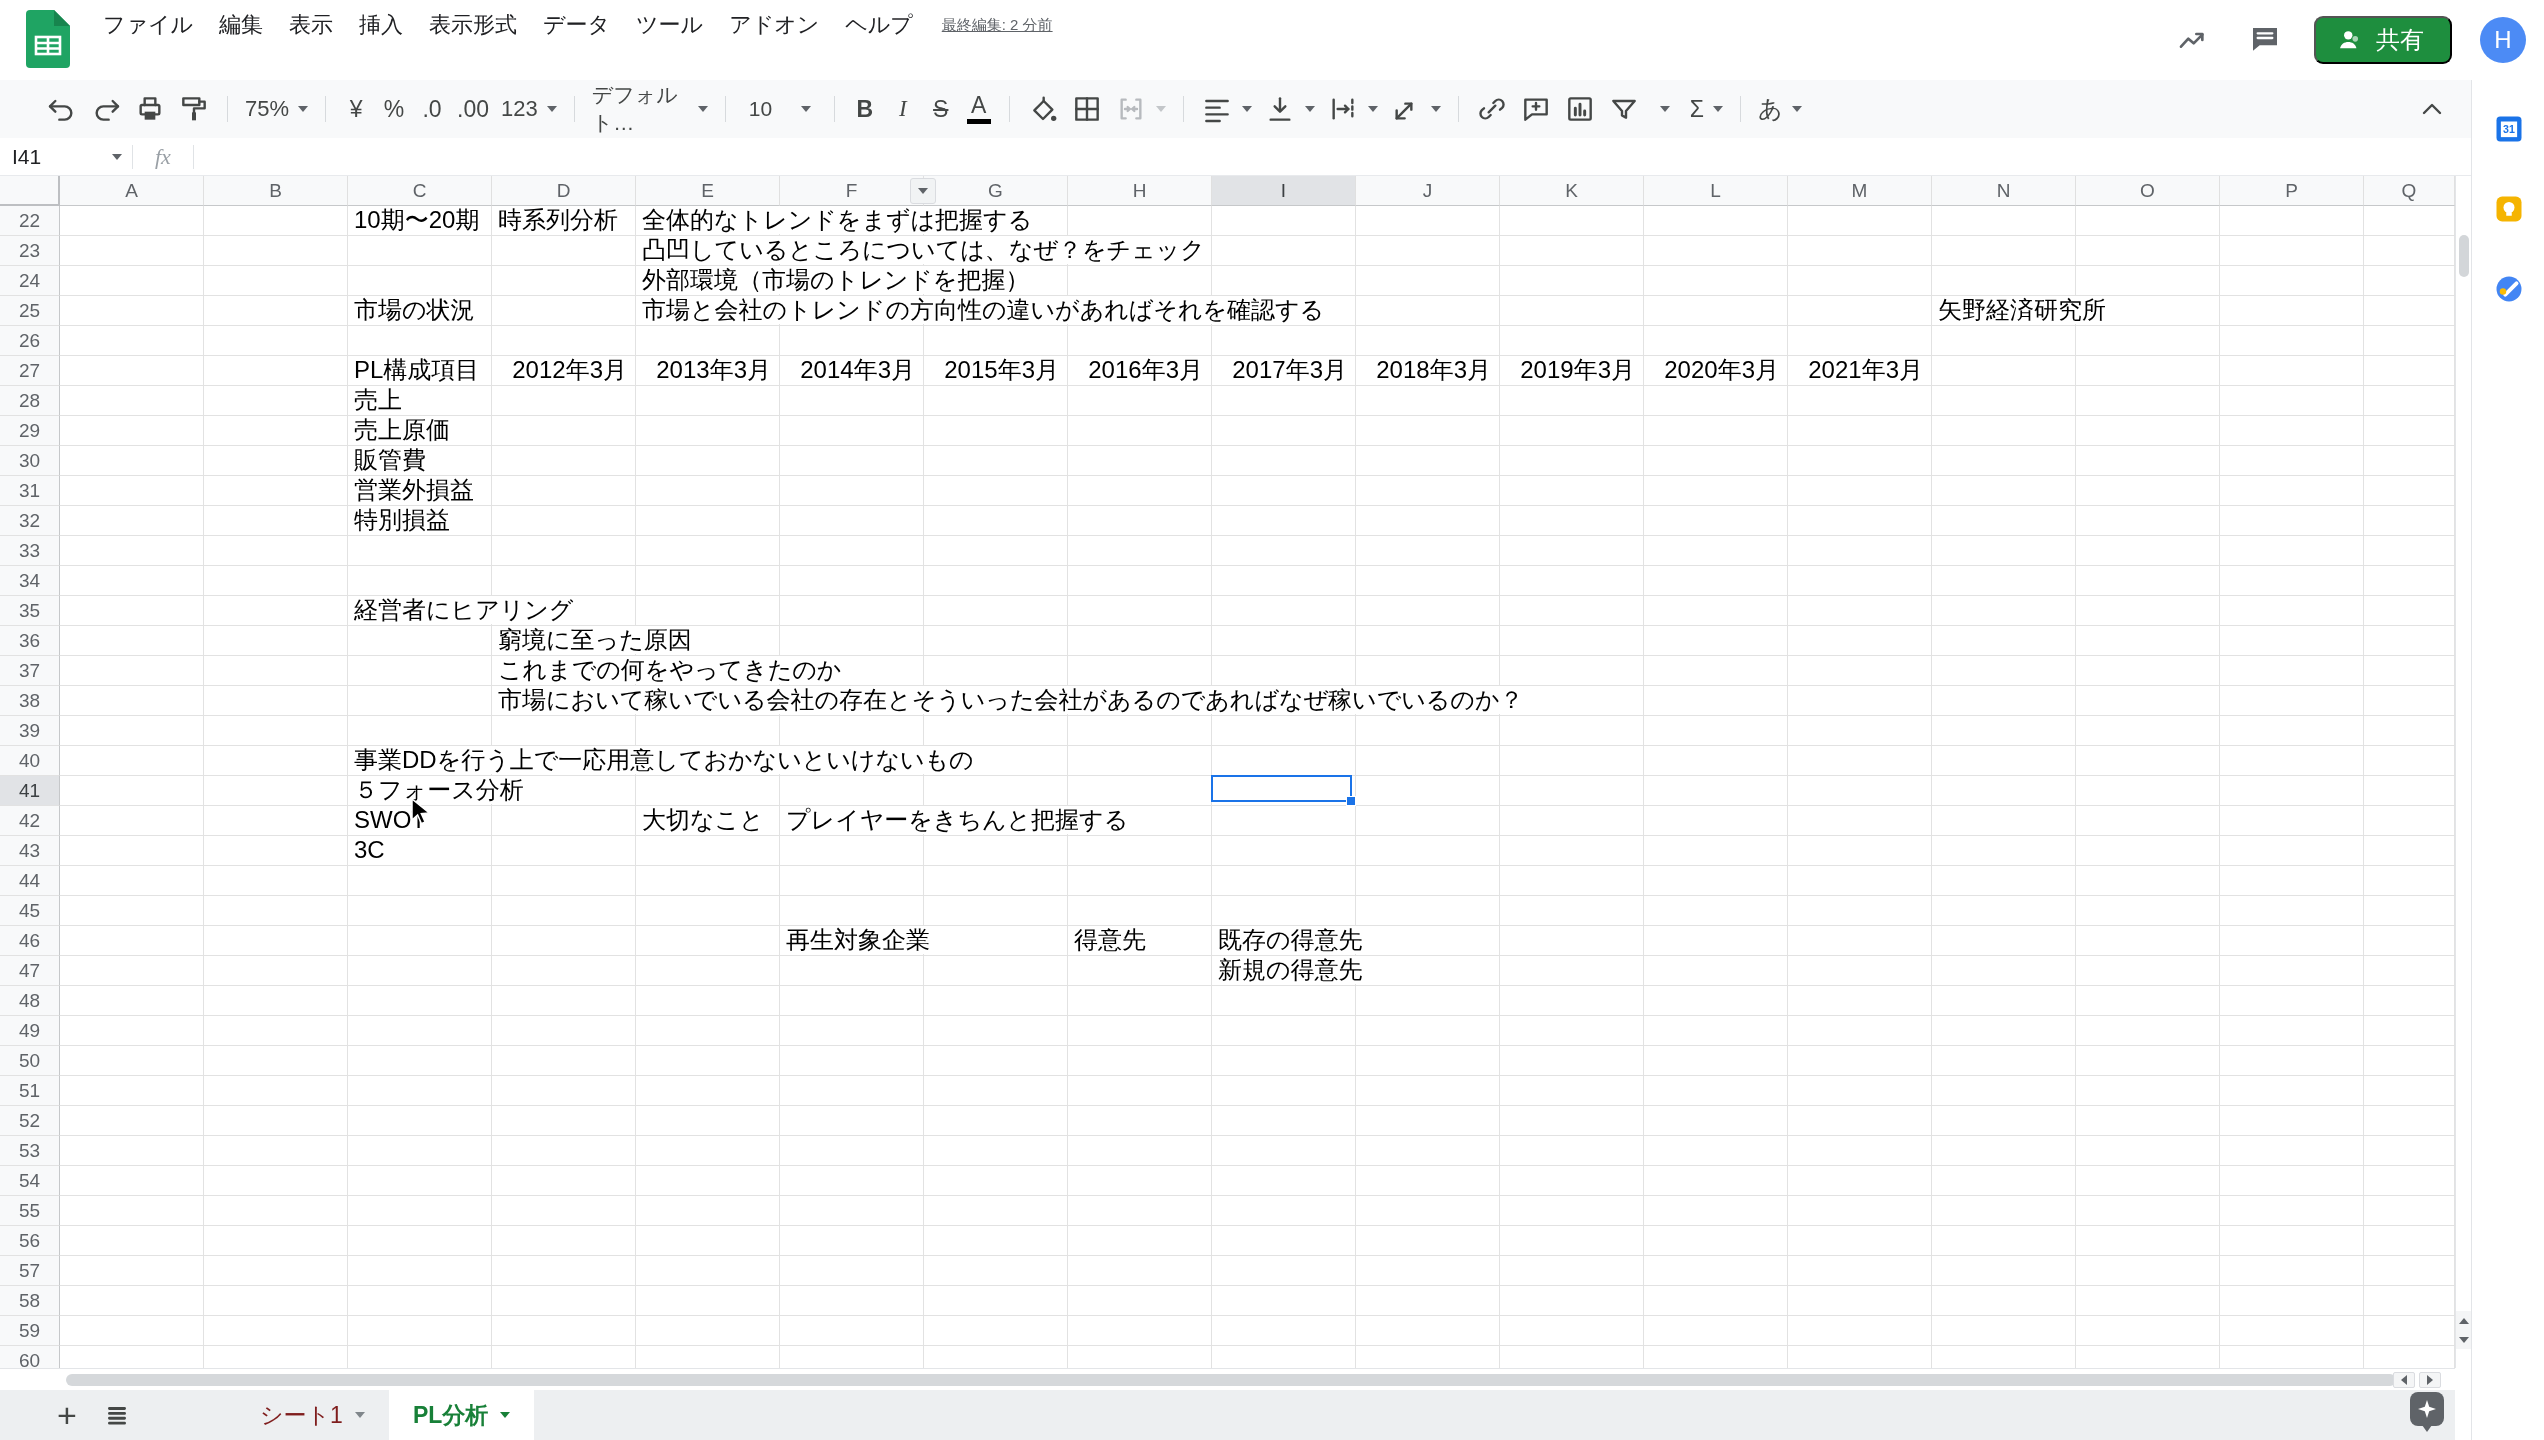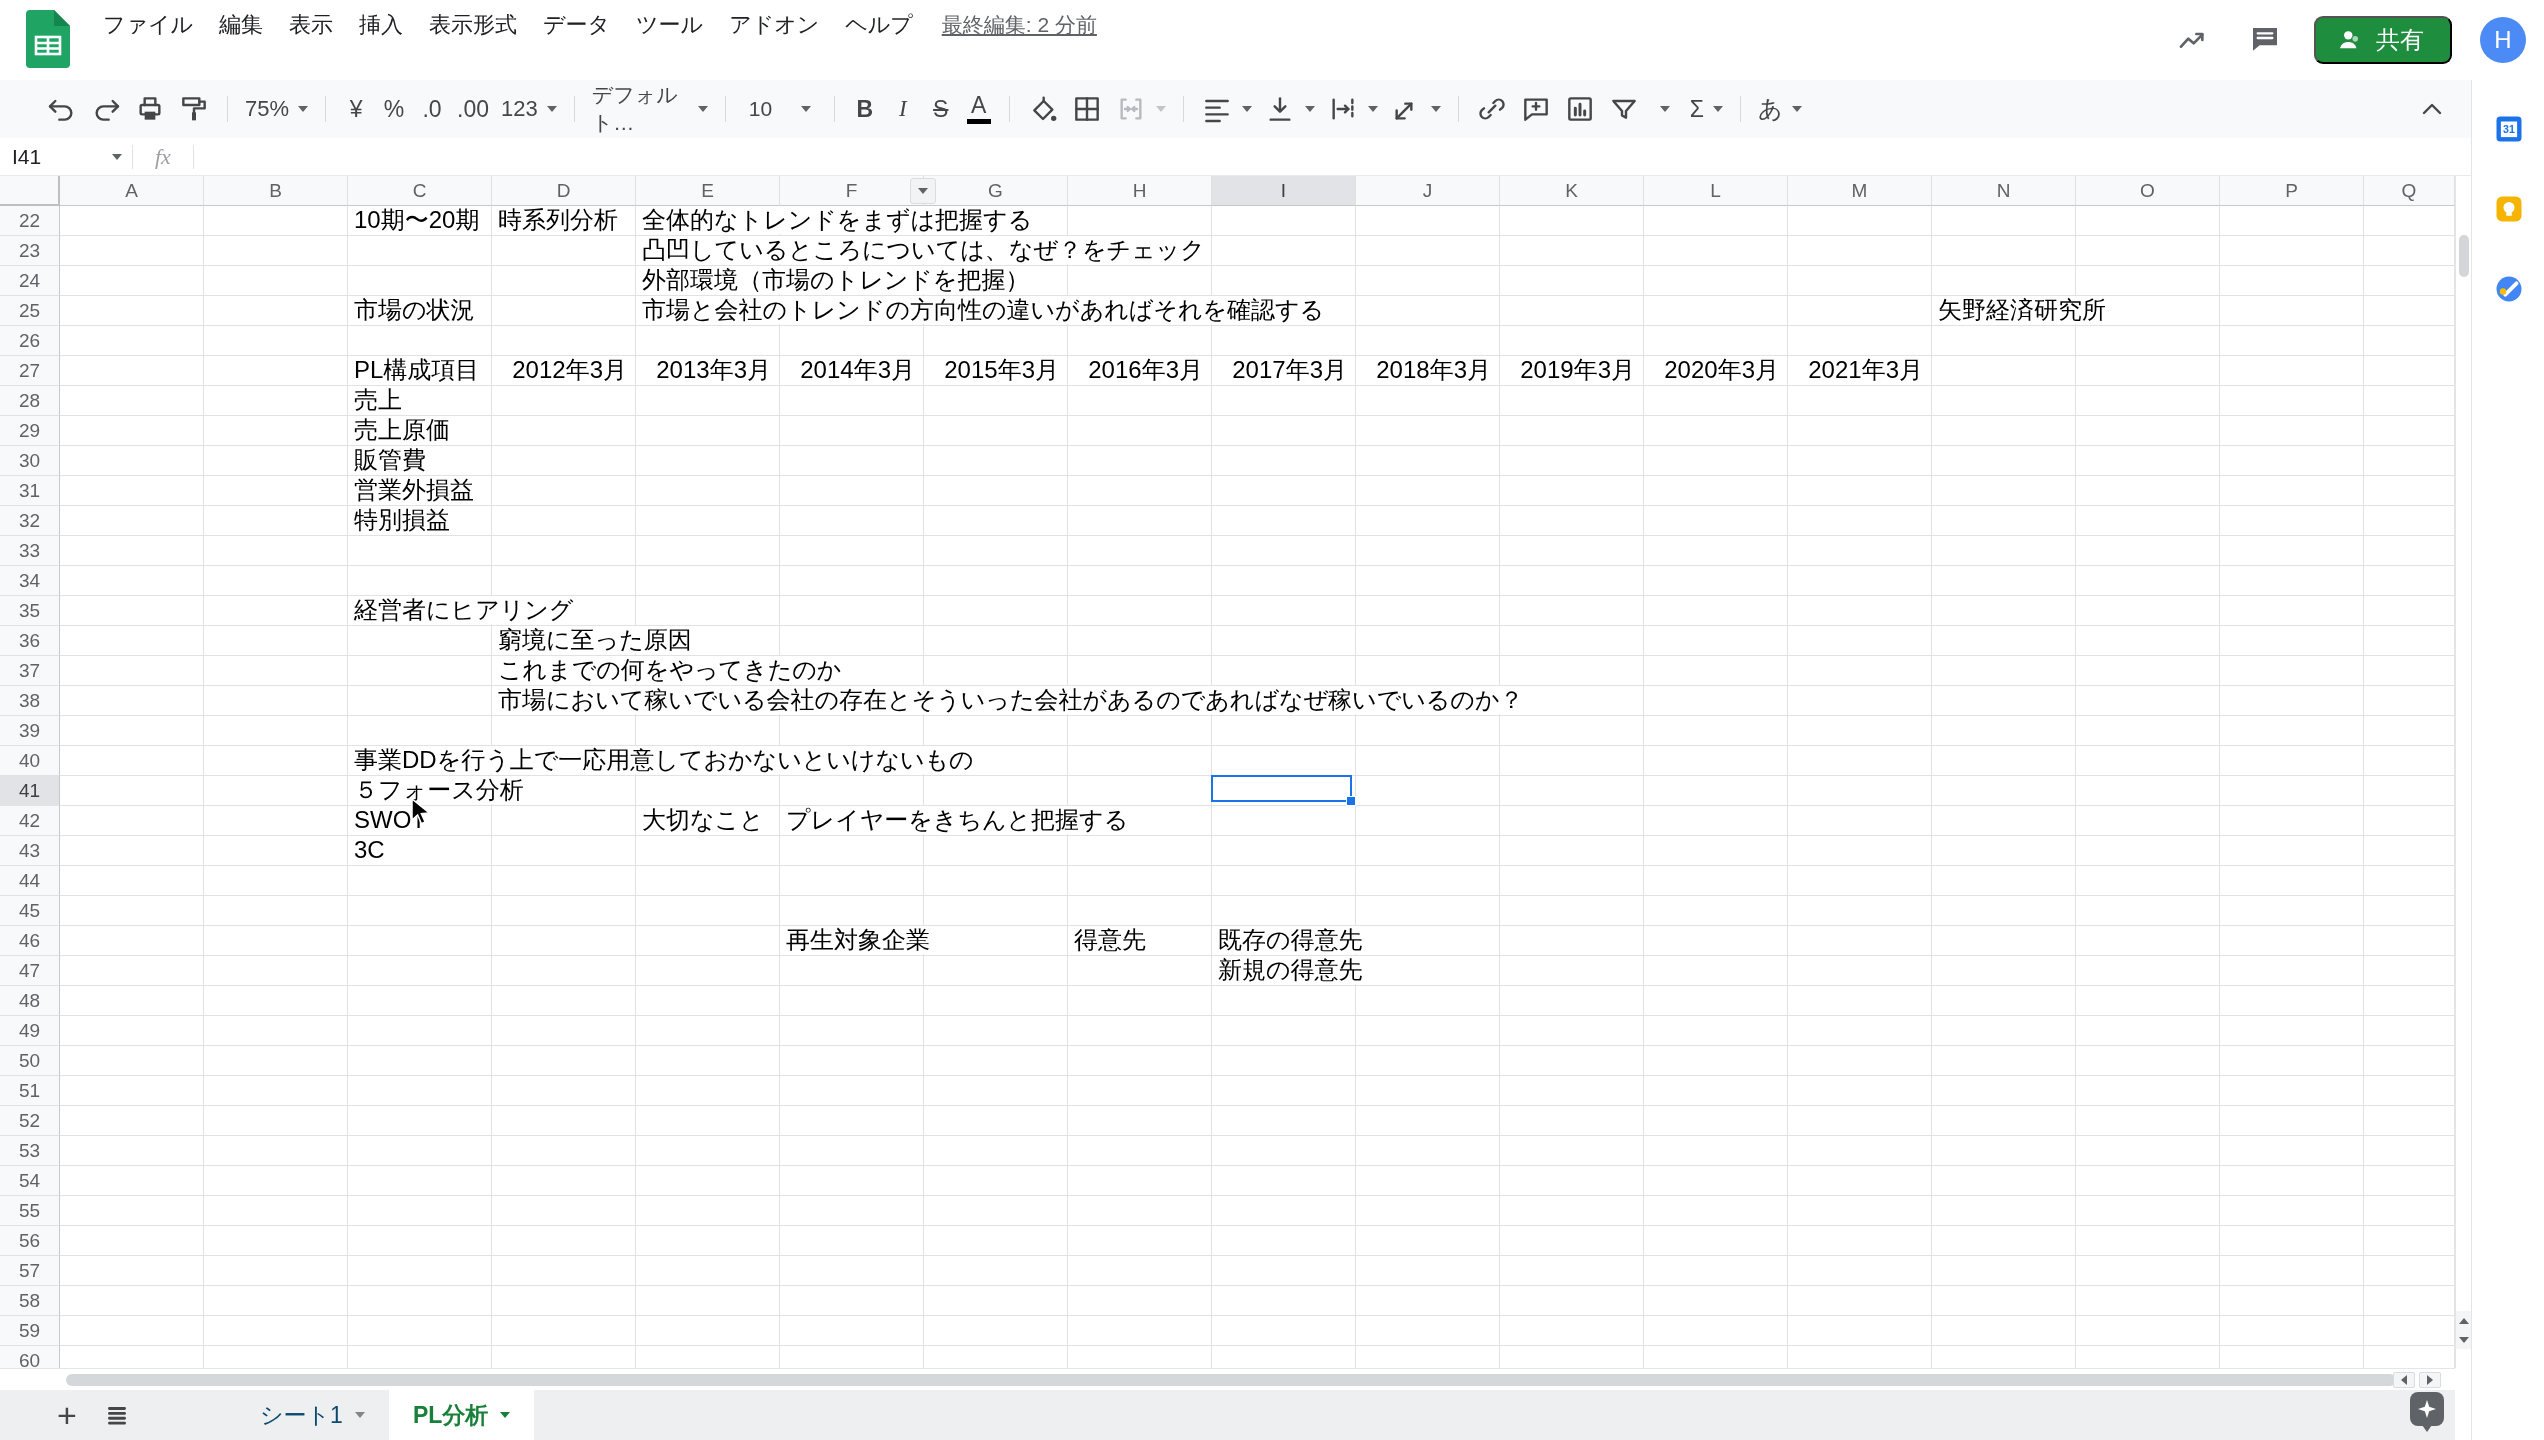--- a/index.html
+++ b/index.html
@@ -10,21 +10,21 @@
   
   #topbar{position:absolute;left:0;top:0;width:2544px;height:80px;background:#fff;display:flex;}
   #logo{margin:10px 20px 0 26px;flex:0 0 auto;}
   #title-area{padding-top:8px;}
   #title-row{display:flex;align-items:center;height:38px;}
   #doc-title{font-size:27px;font-weight:500;color:#202124;margin-right:18px;}
   .t-ico{width:34px;height:34px;display:flex;align-items:center;justify-content:center;margin-right:6px;border-radius:50%;}
   .t-ico svg{width:26px;height:26px;stroke:#5f6368;fill:none;stroke-width:1.8;stroke-linecap:round;stroke-linejoin:round;}
   #menu-row{display:flex;align-items:center;height:34px;}
   .menu-item{font-size:22px;color:#202124;padding:2px 13px;border-radius:6px;cursor:default;}
-  #last-edit{font-size:21px;color:#5f6368;text-decoration:underline;margin-left:16px;}
+  #last-edit{font-size:15px;color:#5f6368;text-decoration:underline;margin-left:16px;}
   #top-right{position:absolute;right:18px;top:0;height:80px;display:flex;align-items:center;}
   .tr-ico{width:46px;height:46px;display:flex;align-items:center;justify-content:center;margin-right:26px;}
   .tr-ico svg{width:32px;height:32px;}
   #share-btn{height:48px;background:#1e8e3e;border-radius:9px;color:#fff;display:flex;align-items:center;
     padding:0 26px 0 20px;font-size:24px;font-weight:500;margin-right:28px;}
   #share-btn svg{width:28px;height:28px;margin-right:12px;}
   #avatar{width:46px;height:46px;border-radius:50%;background:#4c8bf5;color:#fff;font-size:24px;font-weight:500;
     display:flex;align-items:center;justify-content:center;}
 
   
@@ -90,21 +90,21 @@
   #hthumb{position:absolute;left:66px;top:5px;width:2330px;height:12px;background:#d5d8db;border-radius:6px;}
   .hbtn{position:absolute;top:3px;width:22px;height:16px;display:flex;align-items:center;justify-content:center;
     background:#f4f5f6;border:1px solid #dadce0;border-radius:2px;}
   #hleft{right:40px;}#hright{right:14px;}
 
   
   #tabbar{position:absolute;left:0;top:1390px;width:2455px;height:50px;background:#edeff1;display:flex;align-items:stretch;}
   #add-sheet{width:50px;margin-left:42px;display:flex;align-items:center;justify-content:center;font-size:34px;color:#444746;}
   #all-sheets{width:50px;display:flex;align-items:center;justify-content:center;}
   #all-sheets svg{width:26px;height:26px;stroke:#444746;stroke-width:2.6;stroke-linecap:round;}
-  .sheet-tab{display:flex;align-items:center;justify-content:center;padding:0 24px;font-size:23px;color:#0c4a6e;}
+  .sheet-tab{display:flex;align-items:center;justify-content:center;padding:0 24px;font-size:23px;color:#7f1d1d;}
   .sheet-tab .car{border-top-color:#80868b;margin-left:12px;}
   .sheet-tab.active{background:#fff;color:#188038;font-weight:bold;}
   .sheet-tab.active .car{border-top-color:#188038;}
   #tab-sheet1{margin-left:94px;}
   #explore-btn{position:absolute;left:2410px;top:1392px;width:34px;height:34px;background:#5f6368;border-radius:8px;
     display:flex;align-items:center;justify-content:center;}
   #explore-btn::after{content:"";position:absolute;bottom:-6px;left:12px;width:0;height:0;
     border-left:5px solid transparent;border-right:5px solid transparent;border-top:7px solid #5f6368;}
   #explore-btn svg{width:24px;height:24px;}
   #panel-expand{position:absolute;left:2494px;top:1394px;width:30px;height:30px;display:flex;align-items:center;justify-content:center;}

